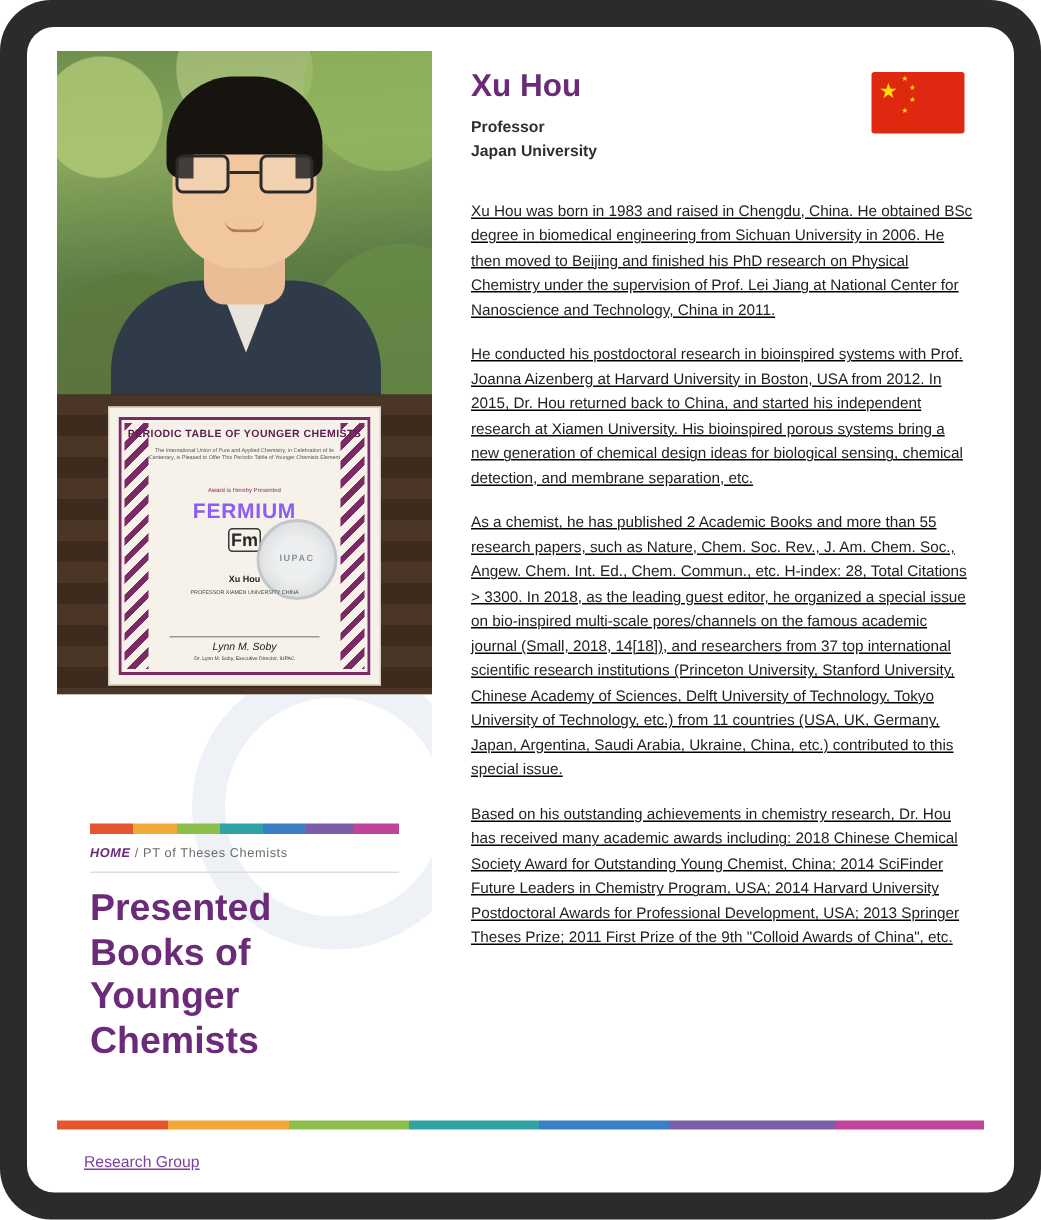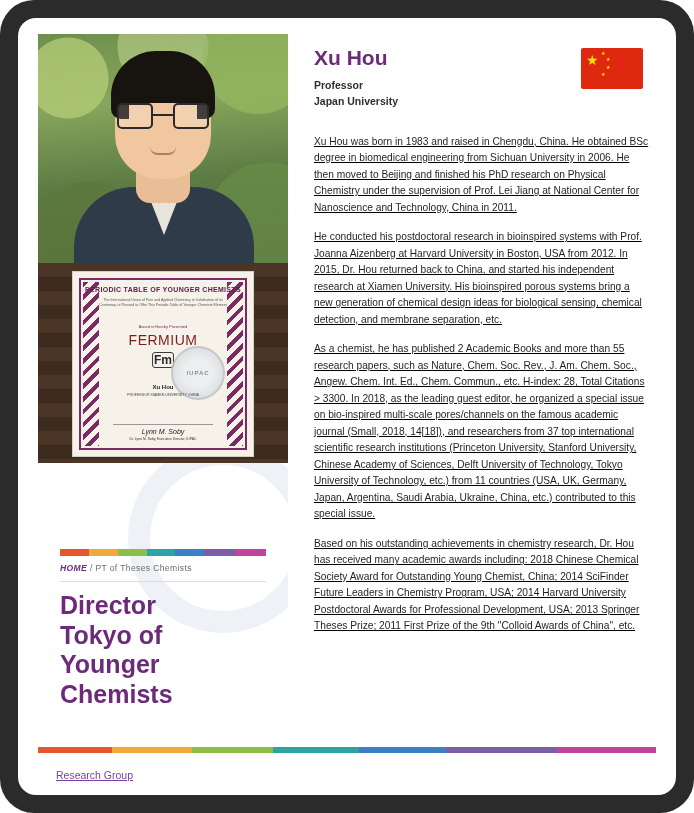--- a/index.html
+++ b/index.html
@@ -122,21 +122,21 @@
   .cert-sub{
     position:absolute; left:26px; right:26px; top:26px; text-align:center;
     font-size:3.6px; color:#555; line-height:1.5;
   }
   .cert-award{
     position:absolute; left:0; right:0; top:52px; text-align:center;
     font-size:4px; color:#7a2b63;
   }
   .cert-elem{
     position:absolute; left:0; right:0; top:60px; text-align:center;
-    font-size:14px; font-weight:normal; color:#7f1d1d; letter-spacing:.5px;
+    font-size:14px; font-weight:bold; color:#8b5cf6; letter-spacing:.5px;
   }
   .cert-box{
     position:absolute; left:50%; transform:translateX(-50%); top:80px;
     width:22px; height:16px; border:1.5px solid #3a3a3a; border-radius:3px;
     display:flex; align-items:center; justify-content:center;
     font-size:12px; font-weight:bold; color:#2a2a2a;
   }
   .cert-name{
     position:absolute; left:0; right:0; top:112px; text-align:center;
     font-size:6px; font-weight:bold; color:#1d1d1d;
@@ -291,22 +291,22 @@
 
     <div class="iupac-panel">
       <div class="iupac-ghost"></div>
       <div class="bar-strip"></div>
       <div class="breadcrumb">
         <span class="home">HOME</span>
         <span>/ PT of Theses Chemists</span>
       </div>
       <div class="panel-divider"></div>
       <div class="big-title">
-        <div>Director</div>
-        <div>Tokyo of</div>
+        <div>Presented</div>
+        <div>Books of</div>
         <div>Younger</div>
         <div>Chemists</div>
       </div>
     </div>
 
     <div class="right-col">
       <div class="flag">
         <span class="star s0">★</span>
         <span class="star s1">★</span>
         <span class="star s2">★</span>

